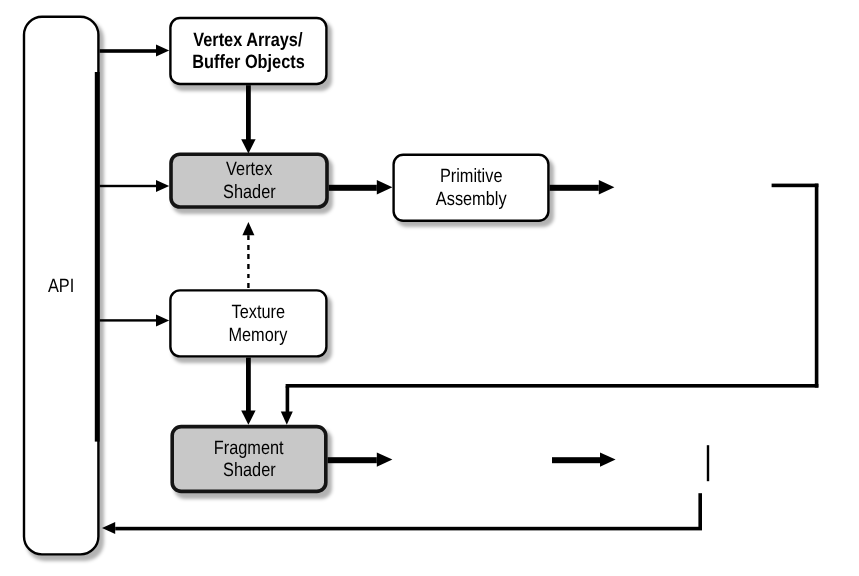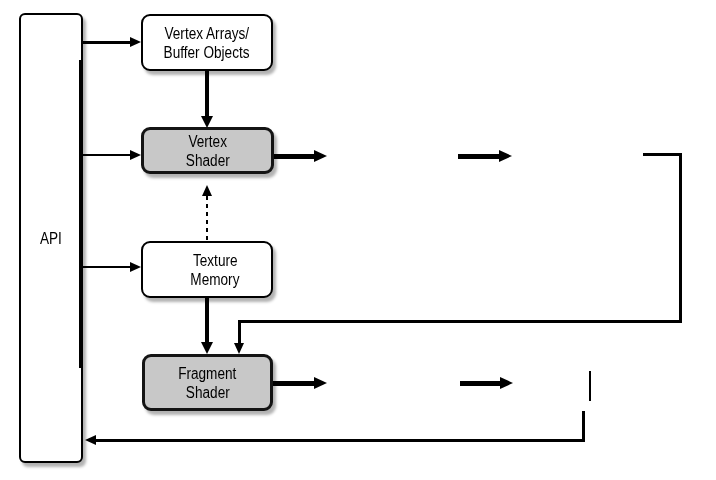--- a/index.html
+++ b/index.html
@@ -29,21 +29,21 @@
     align-items:center;
     justify-content:center;
     text-align:center;
   }
   .box.gray{
     background:var(--shaded-fill);
     border-width:3px;
     border-color:#141414;
   }
   .box.api{
-    border-radius:6px;
+    border-radius:16px;
   }
   .lbl{
     display:block;
     font-size:16px;
     line-height:19px;
     white-space:nowrap;
     transform:scaleX(.85);
     transform-origin:50% 50%;
   }
   .seg{
@@ -70,40 +70,44 @@
 <body>
 
 <div class="canvas">
 
   <div class="box api" style="left:19px;top:13px;width:64px;height:450px;">
     <span class="lbl">API</span>
   </div>
 
   <div class="seg" style="left:79px;top:60px;width:4px;height:308px;"></div>
 
-  <div class="box" style="left:141px;top:14px;width:132px;height:57px;">
+  <div class="box" style="left:141px;top:14px;width:132px;height:57px;font-weight:bold;">
     <span class="lbl">Vertex Arrays/</span>
     <span class="lbl">Buffer Objects</span>
   </div>
 
   <div class="box gray" style="left:141px;top:127px;width:133px;height:47px;">
     <span class="lbl">Vertex</span>
     <span class="lbl">Shader</span>
   </div>
 
   <div class="box" style="left:141px;top:241px;width:132px;height:57px;padding-left:16px;">
     <span class="lbl">Texture</span>
     <span class="lbl">Memory</span>
   </div>
 
   <div class="box gray" style="left:142px;top:354px;width:131px;height:57px;">
     <span class="lbl">Fragment</span>
     <span class="lbl">Shader</span>
   </div>
 
+  <div class="box" style="left:327px;top:128px;width:131px;height:57px;">
+    <span class="lbl">Primitive</span>
+    <span class="lbl">Assembly</span>
+  </div>
 
 
 
 
   <div class="caret" style="left:589px;top:371px;width:2px;height:30px;"></div>
 
   <div class="seg" style="left:83px;top:41px;width:47px;height:3px;"></div>
   <div class="ah ah-r-s" style="left:130px;top:37px;"></div>
 
   <div class="seg" style="left:83px;top:154px;width:47px;height:2px;"></div>

